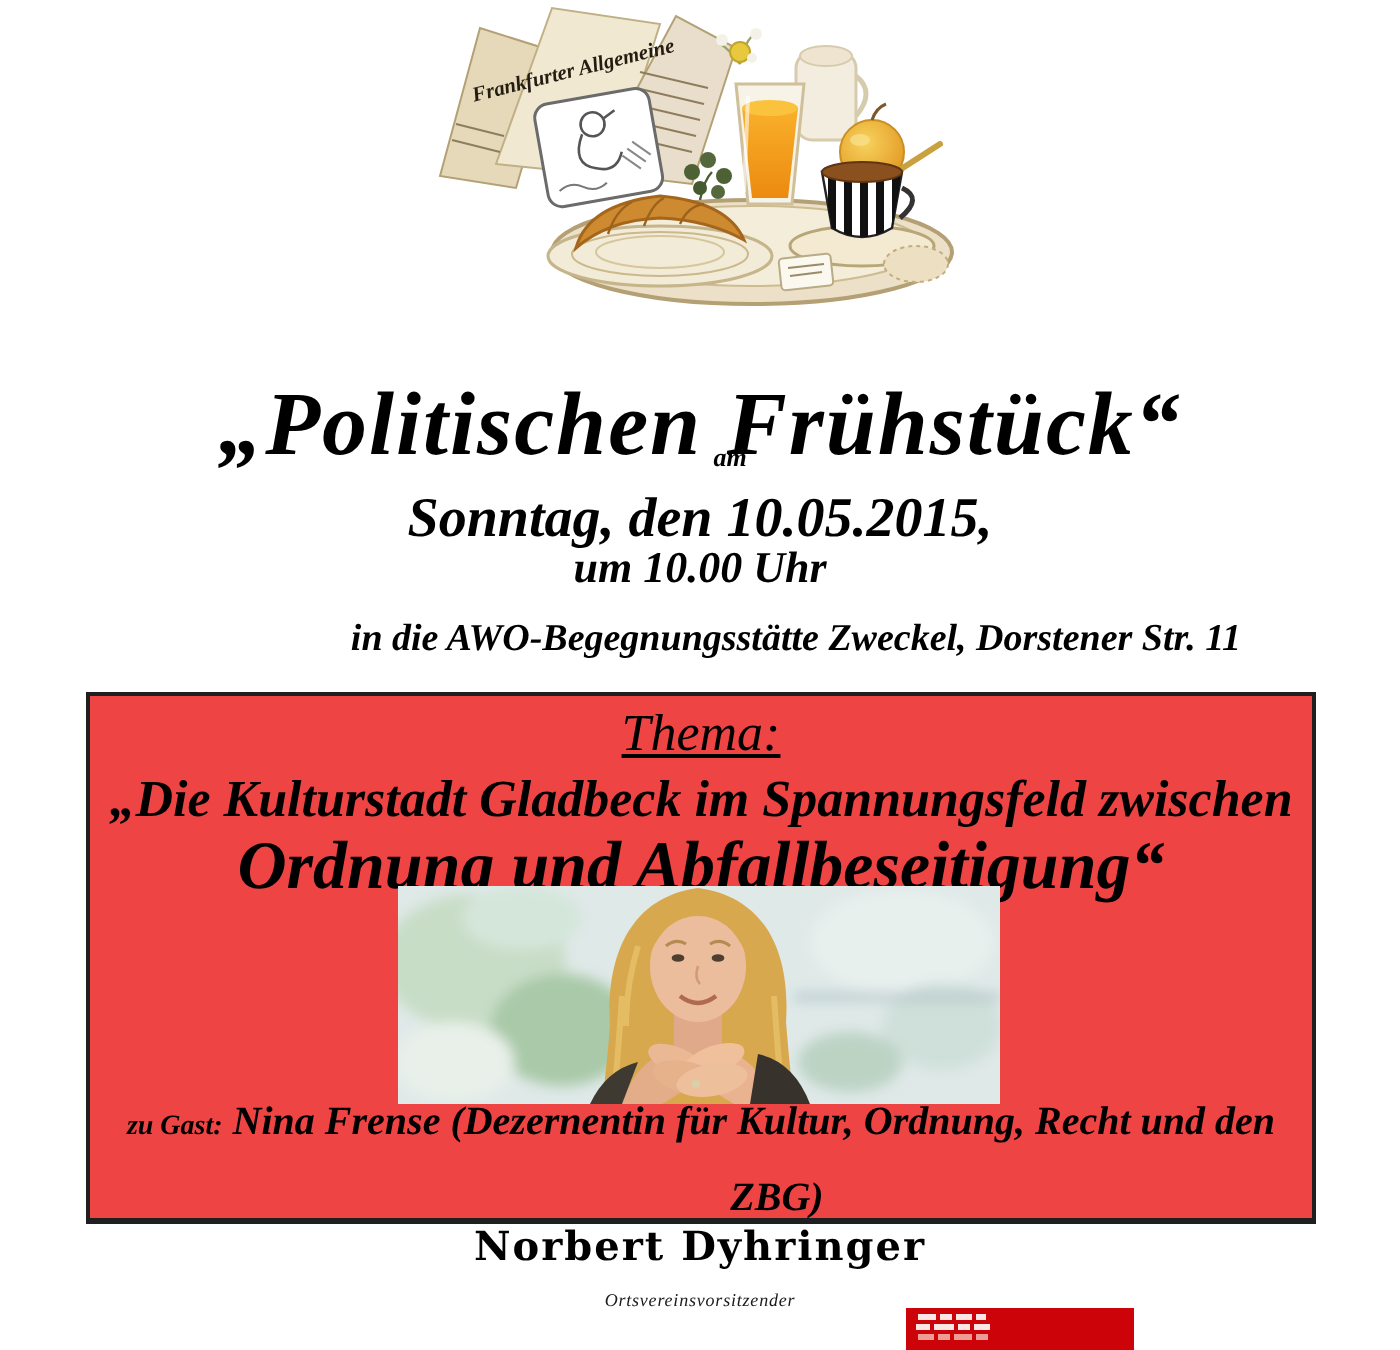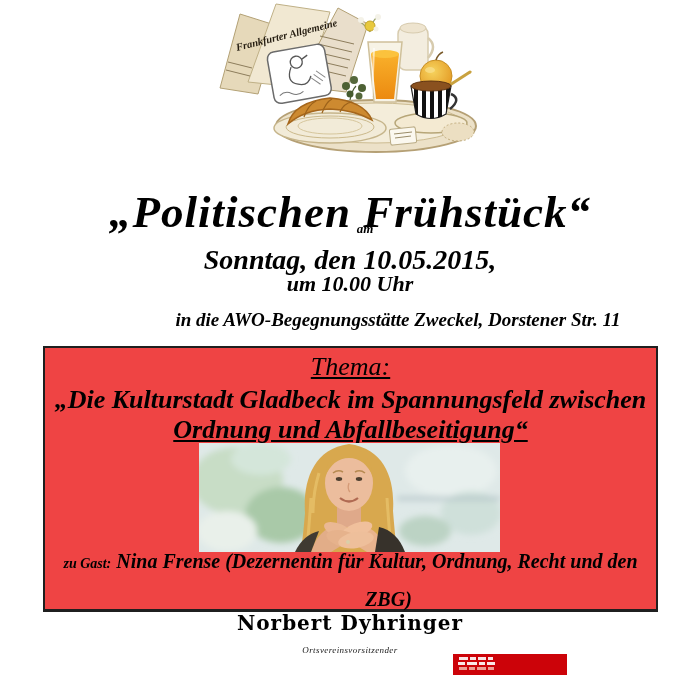--- a/index.html
+++ b/index.html
@@ -16,21 +16,21 @@
   .location-line{top:309px;font-size:19px;font-weight:bold;font-style:italic;padding-left:48px;}
   .topic-box{
     position:absolute;left:43px;top:346px;width:611px;height:261px;
     border:2px solid #1f1f1f;border-bottom-width:3px;background:#ef4444;
   }
   .thema{position:absolute;top:4px;left:0;width:100%;text-align:center;
     font-size:26px;font-style:italic;text-decoration:underline;}
   .topic-l1{position:absolute;top:37px;left:0;width:100%;text-align:center;
     font-size:26px;font-weight:bold;font-style:italic;white-space:nowrap;}
   .topic-l2{position:absolute;top:67px;left:0;width:100%;text-align:center;
-    font-size:26px;font-weight:bold;font-style:italic;text-decoration:underline;}
+    font-size:34px;font-weight:bold;font-style:italic;}
   .photo{position:absolute;left:154px;top:95px;width:301px;height:109px;overflow:hidden;}
   .guest-l1{position:absolute;top:202px;left:0;width:100%;text-align:center;
     font-size:20px;font-weight:bold;font-style:italic;white-space:nowrap;}
   .guest-prefix{font-size:14px;}
   .guest-l2{position:absolute;top:240px;left:0;width:100%;text-align:center;
     font-size:20px;font-weight:bold;font-style:italic;padding-left:38px;}
   .sig-name{top:611px;font-size:20px;font-weight:bold;
     font-family:"DejaVu Serif",serif;letter-spacing:1px;}
   .sig-role{top:645px;font-size:9px;font-style:italic;letter-spacing:0.4px;color:#1a1a1a;}
   .awo-logo{position:absolute;left:453px;top:654px;width:114px;height:21px;background:#cc0309;}

